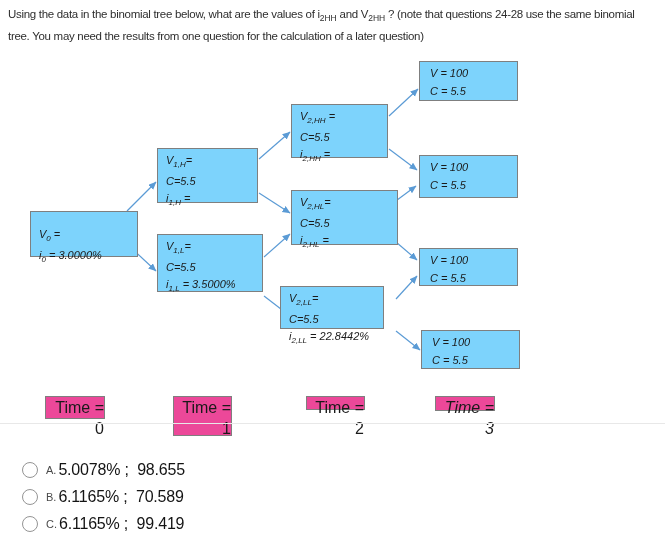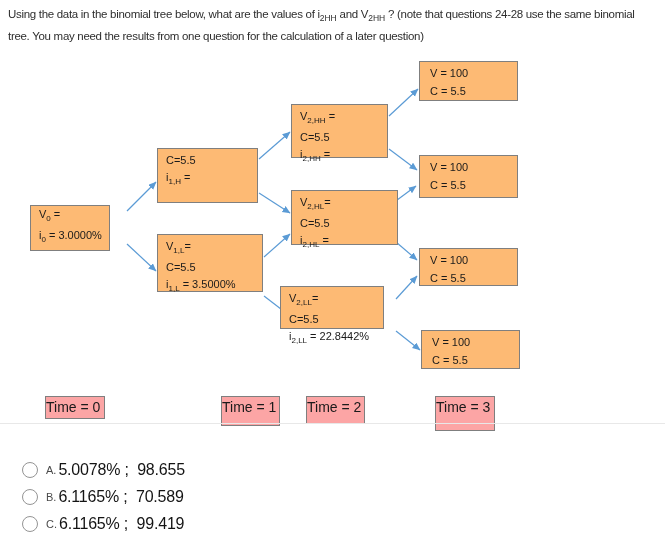--- a/index.html
+++ b/index.html
@@ -7,37 +7,37 @@
     width:665px; height:547px; position:relative; background:#ffffff;
     font-family:"Liberation Sans", sans-serif; overflow:hidden;
   }
   
   .question { position:absolute; left:8px; top:5px; color:#2e2e2e; }
   .qline { white-space:pre; font-size:11.5px; letter-spacing:-0.3px; line-height:18px; }
   .qline sub { font-size:8.5px; letter-spacing:0; }
 
   
   .node {
-    position:absolute; box-sizing:border-box; background:#fdba74;
+    position:absolute; box-sizing:border-box; background:#7dd3fc;
     border:1.5px solid #7f7f7f; padding:3px 0 0 8px;
-    font-size:11px; color:#1a1a1a;
+    font-size:11px; color:#1a1a1a;font-style:italic;
   }
   .node .nl { white-space:pre; line-height:17px; }
   .node sub { font-size:8px; }
   .term { padding:2px 0 0 10px; }
   .term .nl { line-height:18px; }
 
   
   .arrows { position:absolute; left:0; top:0; pointer-events:none; }
 
   
   .tbox {
-    position:absolute; box-sizing:border-box; background:#fca5a5;
-    border:1px solid #7f7f7f; font-size:14px; color:#1a1a1a;
-    text-align:left; line-height:21px;
+    position:absolute; box-sizing:border-box; background:#ec4899;
+    border:1px solid #7f7f7f; font-size:16px; color:#1a1a1a;
+    text-align:right; line-height:21px;
   }
 
   .divider { position:absolute; left:0; top:423px; width:665px; height:1px; background:#e8e8e8; }
 
   
   .opt { position:absolute; left:22px; height:24px; display:flex; align-items:center; cursor:pointer; }
   .radio {
     width:14px; height:14px; border:1.5px solid #949494; border-radius:50%;
     background:#fff; flex:0 0 auto;
   }
@@ -67,26 +67,27 @@
     <line x1="264" y1="296" x2="290" y2="316" marker-end="url(#ah)"></line>
     <line x1="389" y1="116" x2="418" y2="89" marker-end="url(#ah)"></line>
     <line x1="389" y1="149" x2="417" y2="170" marker-end="url(#ah)"></line>
     <line x1="389" y1="206" x2="416" y2="186" marker-end="url(#ah)"></line>
     <line x1="389" y1="236" x2="417" y2="260" marker-end="url(#ah)"></line>
     <line x1="396" y1="299" x2="417" y2="276" marker-end="url(#ah)"></line>
     <line x1="396" y1="331" x2="420" y2="350" marker-end="url(#ah)"></line>
   </g>
 </svg>
 
-<div class="node" style="left:30px;top:205px;width:80px;height:46px;padding-top:0;">
+<div class="node" style="left:30px;top:211px;width:108px;height:46px;padding-top:14px;">
   <div class="nl"><span>V</span><sub>0</sub><span> =</span></div>
   <div class="nl"><span>i</span><sub>0</sub><span> = 3.0000%</span></div>
 </div>
 
 <div class="node" style="left:157px;top:148px;width:101px;height:55px;">
+  <div class="nl"><span>V</span><sub>1,H</sub><span>=</span></div>
   <div class="nl">C=5.5</div>
   <div class="nl"><span>i</span><sub>1,H</sub><span> =</span></div>
 </div>
 
 <div class="node" style="left:157px;top:234px;width:106px;height:58px;">
   <div class="nl"><span>V</span><sub>1,L</sub><span>=</span></div>
   <div class="nl">C=5.5</div>
   <div class="nl"><span>i</span><sub>1,L</sub><span> = 3.5000%</span></div>
 </div>
 
@@ -119,23 +120,23 @@
 <div class="node term" style="left:419px;top:248px;width:99px;height:38px;">
   <div class="nl">V = 100</div>
   <div class="nl">C = 5.5</div>
 </div>
 <div class="node term" style="left:421px;top:330px;width:99px;height:39px;">
   <div class="nl">V = 100</div>
   <div class="nl">C = 5.5</div>
 </div>
 
 <div class="tbox" style="left:45px;top:396px;width:60px;height:23px;">Time = 0</div>
-<div class="tbox" style="left:173px;top:396px;width:59px;height:30px;margin-left:48px;">Time = 1</div>
-<div class="tbox" style="left:306px;top:396px;width:59px;height:28px;">Time = 2</div>
-<div class="tbox" style="left:435px;top:396px;width:60px;height:35px;">Time = 3</div>
+<div class="tbox" style="left:173px;top:396px;width:59px;height:40px;">Time = 1</div>
+<div class="tbox" style="left:306px;top:396px;width:59px;height:14px;">Time = 2</div>
+<div class="tbox" style="left:435px;top:396px;width:60px;height:15px;font-style:italic;">Time = 3</div>
 
 <div class="divider"></div>
 
 <div class="opt" style="top:458px;">
   <span class="radio"></span>
   <span class="olet">A.</span>
   <span class="otxt">5.0078% ;  98.655</span>
 </div>
 <div class="opt" style="top:485px;">
   <span class="radio"></span>

